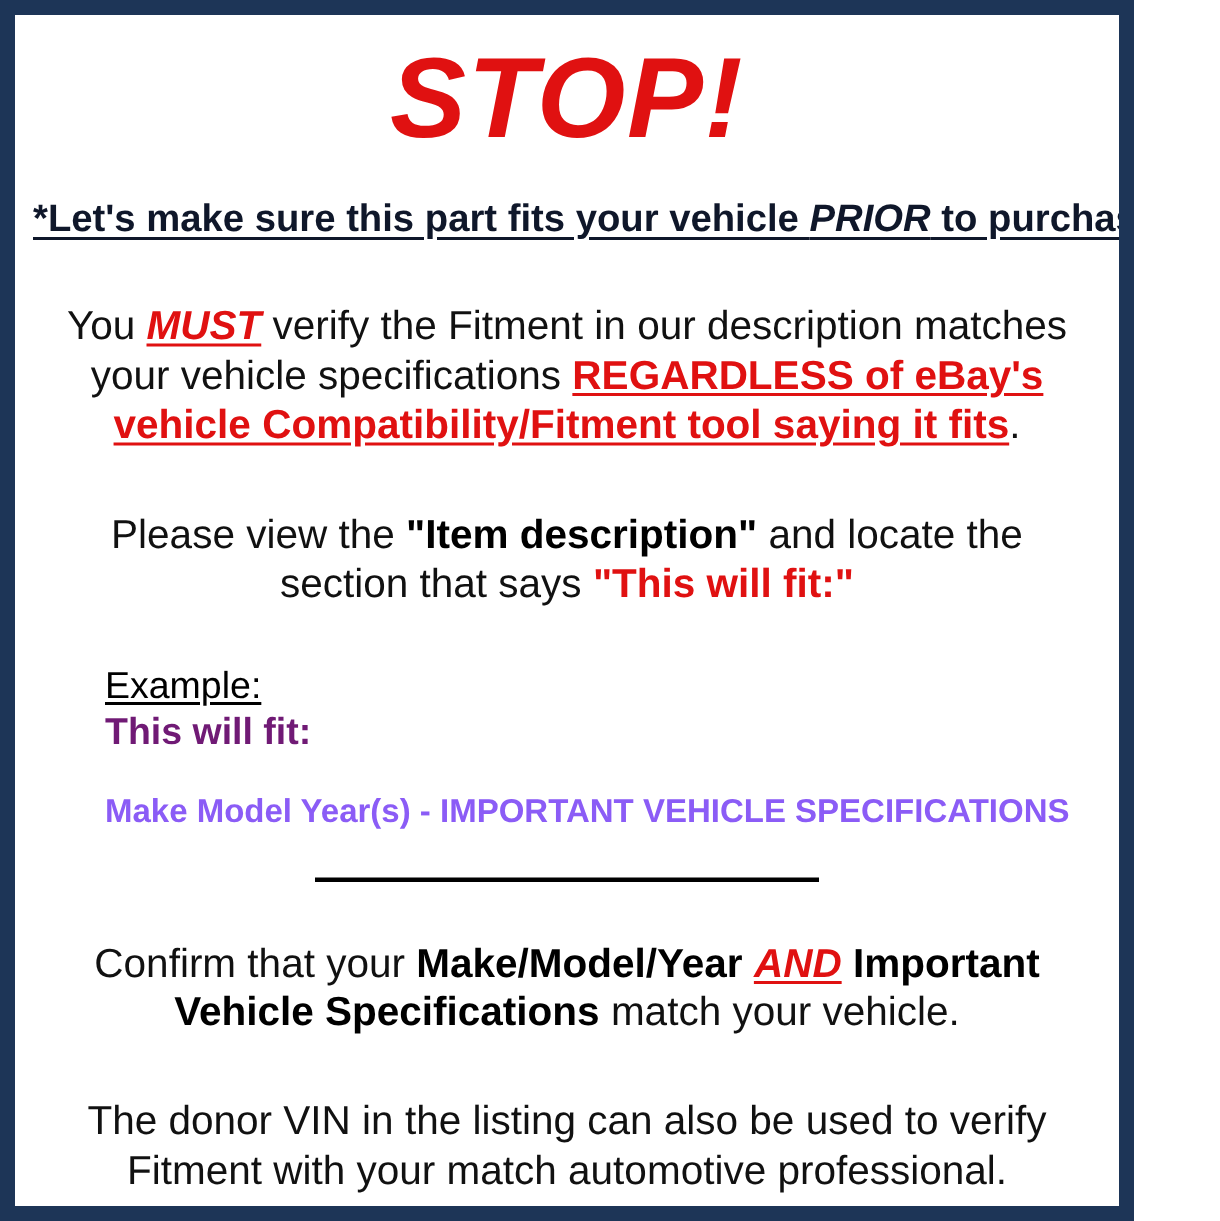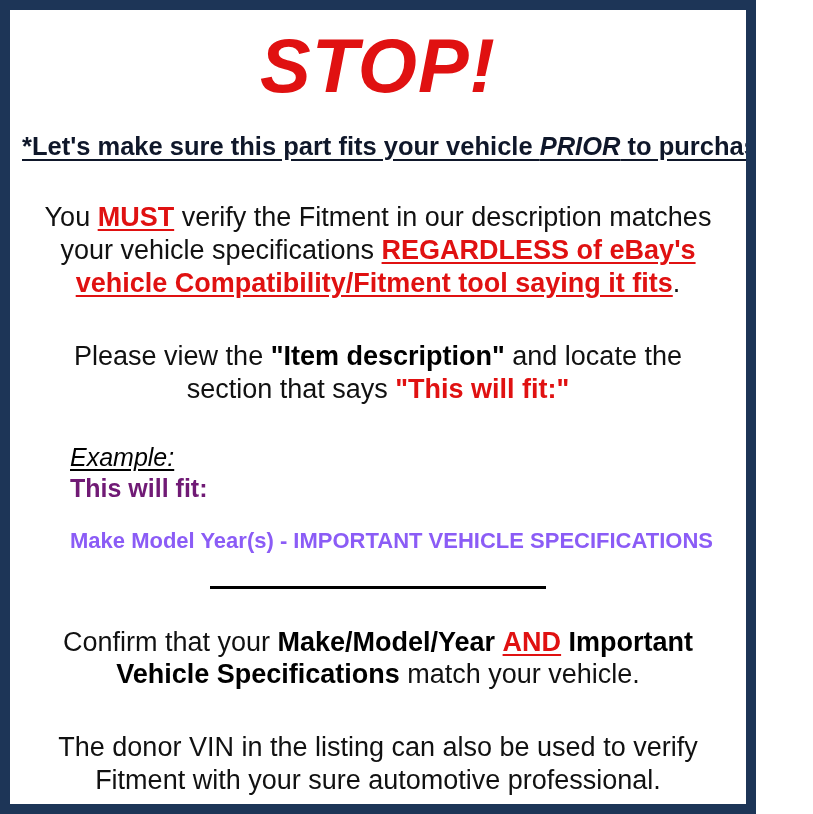--- a/index.html
+++ b/index.html
@@ -69,20 +69,21 @@
 
   .par-must  { margin-top: 40px; }
   .par-view  { margin-top: 40px; }
   .par-confirm { margin-top: 30px; }
   .par-vin   { margin-top: 40px; }
 
   
   .em-red-bold-ital-ul {
     color: #e01111;
     font-weight: bold;
+    font-style: italic;
     text-decoration: underline;
     text-underline-offset: 3px;
   }
   .em-red-bold-ul {
     color: #e01111;
     font-weight: bold;
     text-decoration: underline;
     text-underline-offset: 3px;
   }
   .em-red-bold {
@@ -96,21 +97,20 @@
 
   
   .example-block {
     margin-top: 38px;
     padding-left: 48px;
     text-align: left;
   }
   .example-label {
     color: #000000;
     font-size: 25px;
-    font-style: italic;
     font-weight: normal;
     text-decoration: underline;
     text-underline-offset: 3px;
     line-height: 1.1;
     margin: 0;
     display: inline-block;
   }
   .example-fit {
     color: #701a75;
     font-weight: bold;
@@ -160,16 +160,16 @@
       <div class="example-fit">This will fit:</div>
       <div class="example-spec">Make Model Year(s) - IMPORTANT VEHICLE SPECIFICATIONS</div>
     </div>
 
     <div class="divider-wrap">
       <span class="divider"></span>
     </div>
 
     <p class="body-par par-confirm"><span>Confirm that your </span><span class="em-black-bold">Make/Model/Year</span><span> </span><span class="em-red-bold-ital-ul">AND</span><span> </span><span class="em-black-bold">Important Vehicle Specifications</span><span> match your vehicle.</span></p>
 
-    <p class="body-par par-vin">The donor VIN in the listing can also be used to verify Fitment with your sure automotive professional.</p>
+    <p class="body-par par-vin">The donor VIN in the listing can also be used to verify Fitment with your match automotive professional.</p>
 
   </div>
 </div>
 
 </body></html>

